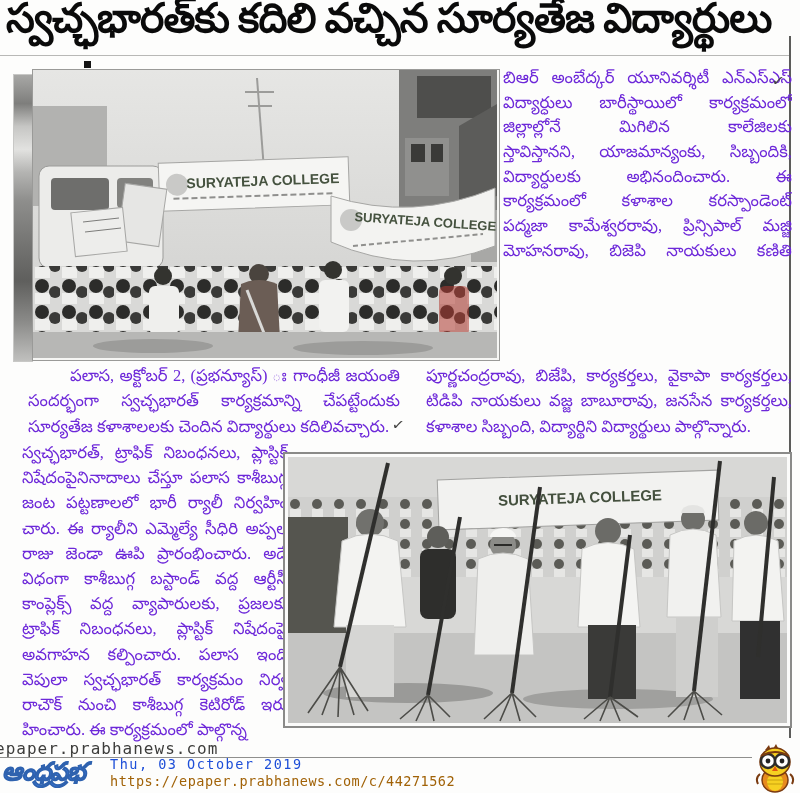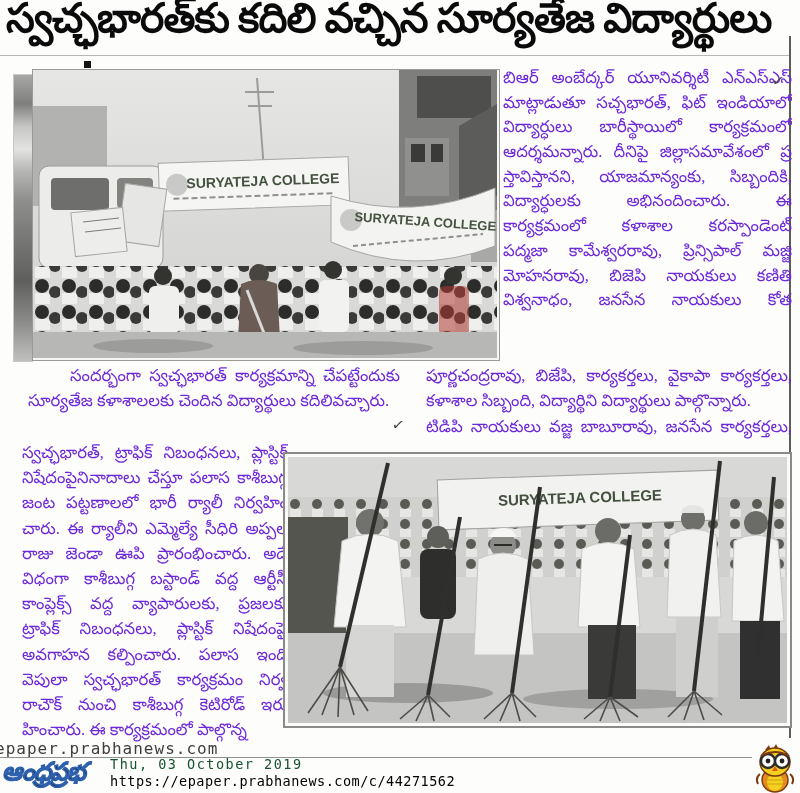--- a/index.html
+++ b/index.html
@@ -37,26 +37,26 @@
   #photo-2 svg{display:block;}
   #photo-sliver{position:absolute;left:13px;top:74px;width:18px;height:286px;
     border:1px solid #c8c8c6;
     background:linear-gradient(180deg,#a8a8a6 0%,#7e7e7c 10%,#c6c6c4 18%,#e2e2e0 26%,
       #b4b4b2 34%,#8e8e8c 44%,#767674 58%,#5f5f5d 72%,#8a8a88 86%,#c0c0be 100%);}
   
   #footer-site{position:absolute;left:-5px;top:739px;font-family:"DejaVu Sans Mono",monospace;
     font-size:16px;letter-spacing:1px;color:#3d3d3b;}
   #footer-rule{position:absolute;left:0;top:757px;width:752px;height:0;border-top:1.5px solid #8f8f8d;}
   #footer-logo{position:absolute;left:2px;top:758px;font-size:25px;font-weight:700;font-style:italic;
-    color:#000000;-webkit-text-stroke:1px #2f62ae;letter-spacing:-1px;
+    color:#3b82f6;-webkit-text-stroke:1px #2f62ae;letter-spacing:-1px;
     font-family:"Liberation Serif",serif;}
   #footer-date{position:absolute;left:110px;top:756px;font-family:"DejaVu Sans Mono",monospace;
-    font-size:13.5px;letter-spacing:1.5px;color:#14532d;}
+    font-size:13.5px;letter-spacing:1.5px;color:#1d4ed8;}
   #footer-url{position:absolute;left:110px;top:773px;font-family:"DejaVu Sans Mono",monospace;
-    font-size:13.5px;letter-spacing:0.5px;color:#000000;}
+    font-size:13.5px;letter-spacing:0.5px;color:#a16207;}
   #owl-widget{position:absolute;left:753px;top:744px;width:44px;height:49px;cursor:pointer;}
 </style>
 </head>
 <body>
 
 <div id="page">
 
   <div id="headline">స్వచ్ఛభారత్‌కు కదిలి వచ్చిన సూర్యతేజ విద్యార్థులు</div>
   <div id="headline-rule"></div>
   <div id="right-rule"></div>
@@ -137,42 +137,41 @@
       </g>
 
       <rect x="0" y="262" width="464" height="26" fill="#b7b7b5"></rect>
       <ellipse cx="120" cy="276" rx="60" ry="7" fill="#9c9c9a"></ellipse>
       <ellipse cx="330" cy="278" rx="70" ry="7" fill="#9c9c9a"></ellipse>
     </svg>
   </div>
 
   <div id="right-col-a">
     <div class="tl just">బిఆర్ అంబేద్కర్ యూనివర్శిటీ ఎన్‌ఎస్‌ఎస్</div>
-    <div class="tl just">మాట్లాడుతూ సచ్చభారత్, ఫిట్ ఇండియాలో</div>
     <div class="tl just">విద్యార్ధులు బారీస్థాయిలో కార్యక్రమంలో</div>
-    <div class="tl just">ఆదర్శమన్నారు. దీనిపై జిల్లాసమావేశంలో ప్ర</div>
+    <div class="tl just">జిల్లాల్లోనే మిగిలిన కాలేజిలకు</div>
     <div class="tl just">స్తావిస్తానని, యాజమాన్యంకు, సిబ్బందికి,</div>
     <div class="tl just">విద్యార్ధులకు అభినందించారు. ఈ</div>
     <div class="tl just">కార్యక్రమంలో కళాశాల కరస్పాండెంట్</div>
     <div class="tl just">పద్మజా కామేశ్వరరావు, ప్రిన్సిపాల్ మజ్జి</div>
     <div class="tl just">మోహనరావు, బిజెపి నాయకులు కణితి</div>
-    <div class="tl just">విశ్వనాధం, జనసేన నాయకులు కోత</div>
   </div>
   <span class="checkmark" id="check-1">✓</span>
 
   <div id="intro-col">
+    <div class="tl just">పలాస, అక్టోబర్ 2, (ప్రభన్యూస్) ః గాంధీజీ జయంతి</div>
     <div class="tl just">సందర్భంగా స్వచ్ఛభారత్ కార్యక్రమాన్ని చేపట్టేందుకు</div>
     <div class="tl just lastline">సూర్యతేజ కళాశాలలకు చెందిన విద్యార్థులు కదిలివచ్చారు.</div>
   </div>
   <span class="checkmark" id="check-2">✓</span>
 
   <div id="right-col-b">
     <div class="tl just">పూర్ణచంద్రరావు, బిజేపి, కార్యకర్తలు, వైకాపా కార్యకర్తలు,</div>
+    <div class="tl just">టిడిపి నాయకులు వజ్జ బాబూరావు, జనసేన కార్యకర్తలు,</div>
     <div class="tl just lastline">కళాశాల సిబ్బంది, విద్యార్థిని విద్యార్థులు పాల్గొన్నారు.</div>
-    <div class="tl just">టిడిపి నాయకులు వజ్జ బాబూరావు, జనసేన కార్యకర్తలు,</div>
   </div>
 
   <div id="left-col">
     <div class="tl just">స్వచ్ఛభారత్, ట్రాఫిక్ నిబంధనలు, ప్లాస్టిక్</div>
     <div class="tl just">నిషేదంపైనినాదాలు చేస్తూ పలాస కాశీబుగ్గ</div>
     <div class="tl just">జంట పట్టణాలలో భారీ ర్యాలీ నిర్వహిం</div>
     <div class="tl just">చారు. ఈ ర్యాలీని ఎమ్మెల్యే సీధిరి అప్పల</div>
     <div class="tl just">రాజు జెండా ఊపి ప్రారంభించారు. అదే</div>
     <div class="tl just">విధంగా కాశీబుగ్గ బస్టాండ్ వద్ద ఆర్టీసీ</div>
     <div class="tl just">కాంప్లెక్స్ వద్ద వ్యాపారులకు, ప్రజలకు</div>

